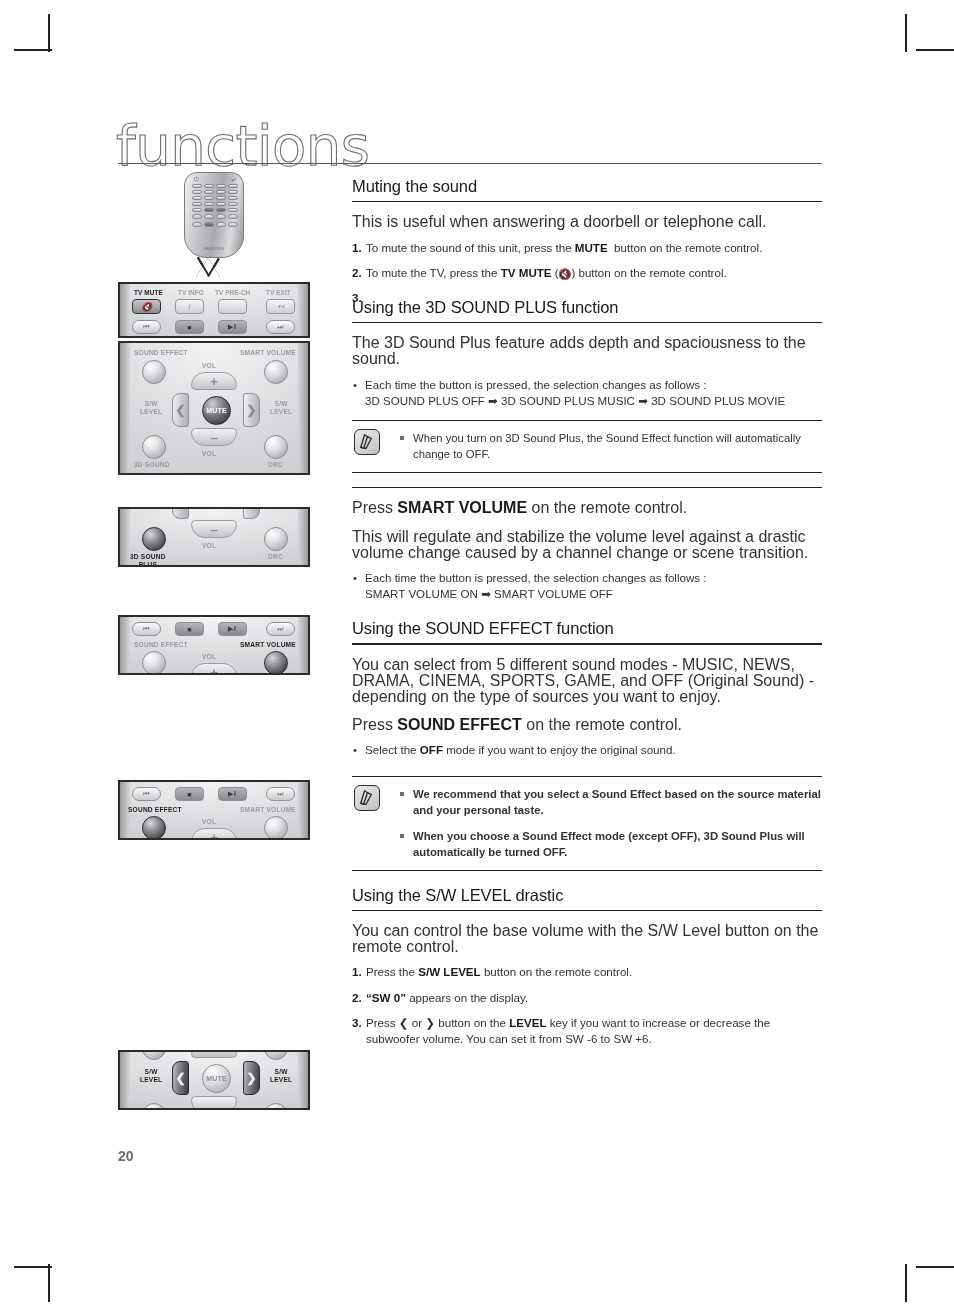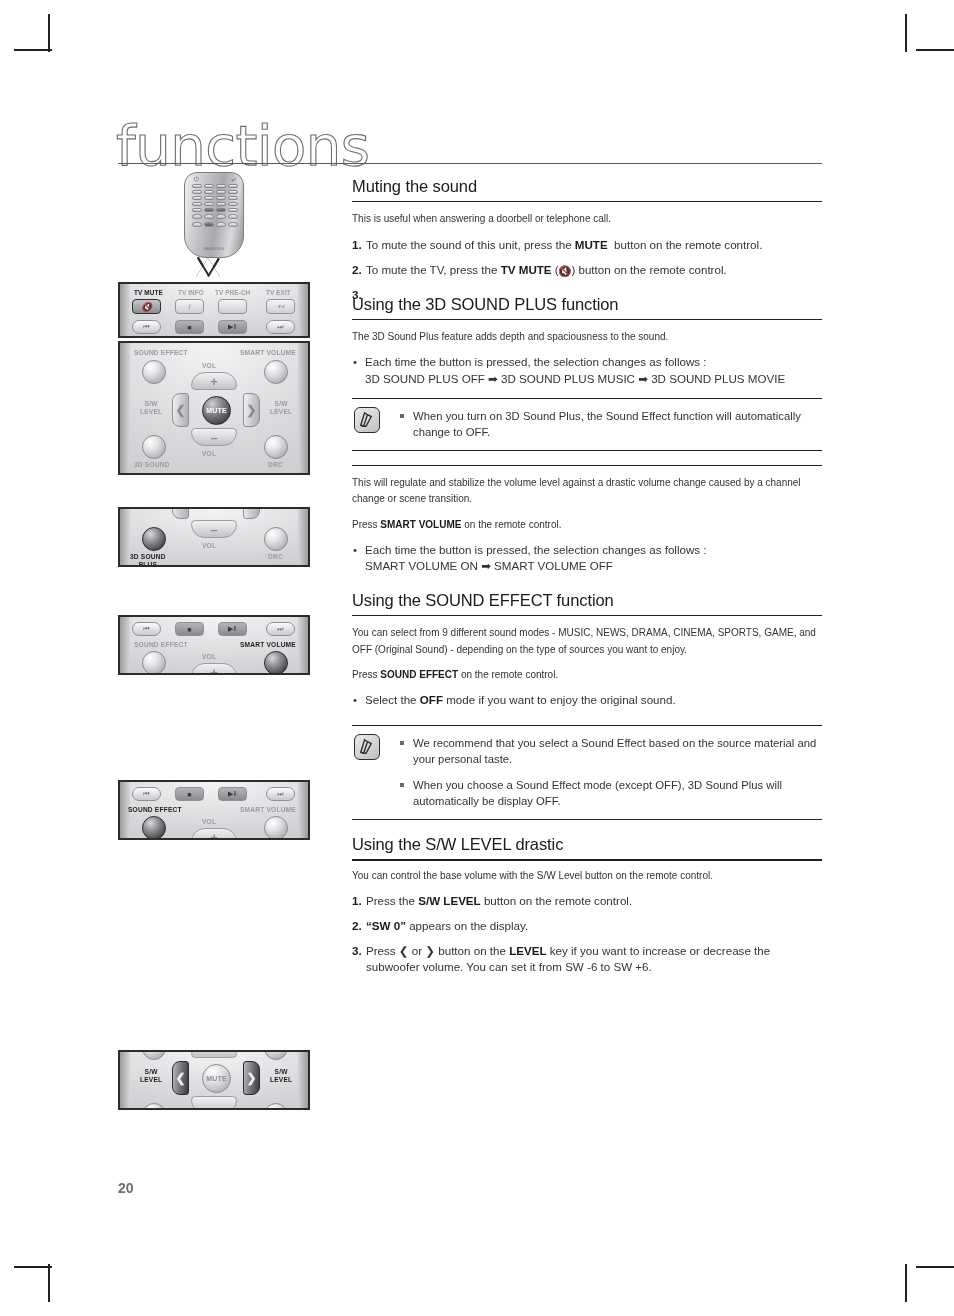--- a/index.html
+++ b/index.html
@@ -293,23 +293,23 @@
     color: #1a1a1a;
     letter-spacing: -0.1px;
     line-height: 20px;
   }
   .sec-rule {
     height: 1.3px;
     background: #231f20;
     margin: 0 0 9px 0;
   }
   p.body {
-    font-size: 10px;
+    font-size: 16px;
     line-height: 16.2px;
-    margin: 0 0 9px 0;
+    margin: 12px 0 9px 0;
     color: #333333;
   }
   .num-item {
     font-size: 11.6px;
     line-height: 16.2px;
     margin: 0 0 9px 0;
     color: #333333;
     padding-left: 14px;
     position: relative;
   }
@@ -377,21 +377,21 @@
     position: absolute;
     left: 0; top: 6px;
     width: 4px; height: 4px;
     background: #6a6b6e;
   }
 
   
   #page-number {
     position: absolute;
     left: 118px;
-    top: 1180px;
+    top: 1148px;
     font-size: 14px;
     font-weight: 700;
     color: #6d6e71;
   }
 </style>
 </head>
 <body>
 
 <div class="crop v crop-tl-v"></div>
 <div class="crop h crop-tl-h"></div>
@@ -666,55 +666,55 @@
         <div class="note-line">
           <span class="sq"></span>
           <span>When you turn on 3D Sound Plus, the Sound Effect function will automatically change to OFF.</span>
         </div>
       </div>
     </div>
   </div>
 
   <div class="sec" style="margin-top:4px;">
     <div class="sec-rule"></div>
+    <p class="body"><span>Press </span><b>SMART VOLUME</b><span> on the remote control.</span></p>
     <p class="body">This will regulate and stabilize the volume level against a drastic volume change caused by a channel change or scene transition.</p>
-    <p class="body"><span>Press </span><b>SMART VOLUME</b><span> on the remote control.</span></p>
     <div class="bullet">
       <span class="dot">•</span>
       <span>Each time the button is pressed, the selection changes as follows :</span><br>
       <span>SMART VOLUME ON ➡ SMART VOLUME OFF</span>
     </div>
   </div>
 
   <div class="sec" style="margin-top:16px;">
     <h2 class="sec-title">Using the SOUND EFFECT function</h2>
     <div class="sec-rule"></div>
-    <p class="body">You can select from 9 different sound modes - MUSIC, NEWS, DRAMA, CINEMA, SPORTS, GAME, and OFF (Original Sound) - depending on the type of sources you want to enjoy.</p>
+    <p class="body">You can select from 5 different sound modes - MUSIC, NEWS, DRAMA, CINEMA, SPORTS, GAME, and OFF (Original Sound) - depending on the type of sources you want to enjoy.</p>
     <p class="body"><span>Press </span><b>SOUND EFFECT</b><span> on the remote control.</span></p>
     <div class="bullet">
       <span class="dot">•</span>
       <span>Select the </span><b>OFF</b><span> mode if you want to enjoy the original sound.</span>
     </div>
 
-    <div class="note" style="margin-top:17px;">
+    <div class="note" style="margin-top:17px;font-weight:bold;">
       <div class="note-icon">
         <svg width="23" height="23" viewBox="0 0 24 24" aria-hidden="true">
           <path d="M6 18 L10 5 L13 7 L9 19 Z" fill="none" stroke="#2e2e30" stroke-width="1.4"></path>
           <path d="M13 7 L17 9 L11.5 19 L9 19" fill="none" stroke="#2e2e30" stroke-width="1.4"></path>
           <path d="M6 18 L9 19" stroke="#2e2e30" stroke-width="1.4" fill="none"></path>
         </svg>
       </div>
       <div class="note-items">
         <div class="note-line">
           <span class="sq"></span>
           <span>We recommend that you select a Sound Effect based on the source material and your personal taste.</span>
         </div>
         <div class="note-line" style="margin-top:10px;">
           <span class="sq"></span>
-          <span>When you choose a Sound Effect mode (except OFF), 3D Sound Plus will automatically be display OFF.</span>
+          <span>When you choose a Sound Effect mode (except OFF), 3D Sound Plus will automatically be turned OFF.</span>
         </div>
       </div>
     </div>
   </div>
 
   <div class="sec" style="margin-top:10px;">
     <h2 class="sec-title">Using the S/W LEVEL drastic</h2>
     <div class="sec-rule" style="margin-bottom:7px;"></div>
     <p class="body">You can control the base volume with the S/W Level button on the remote control.</p>
 

